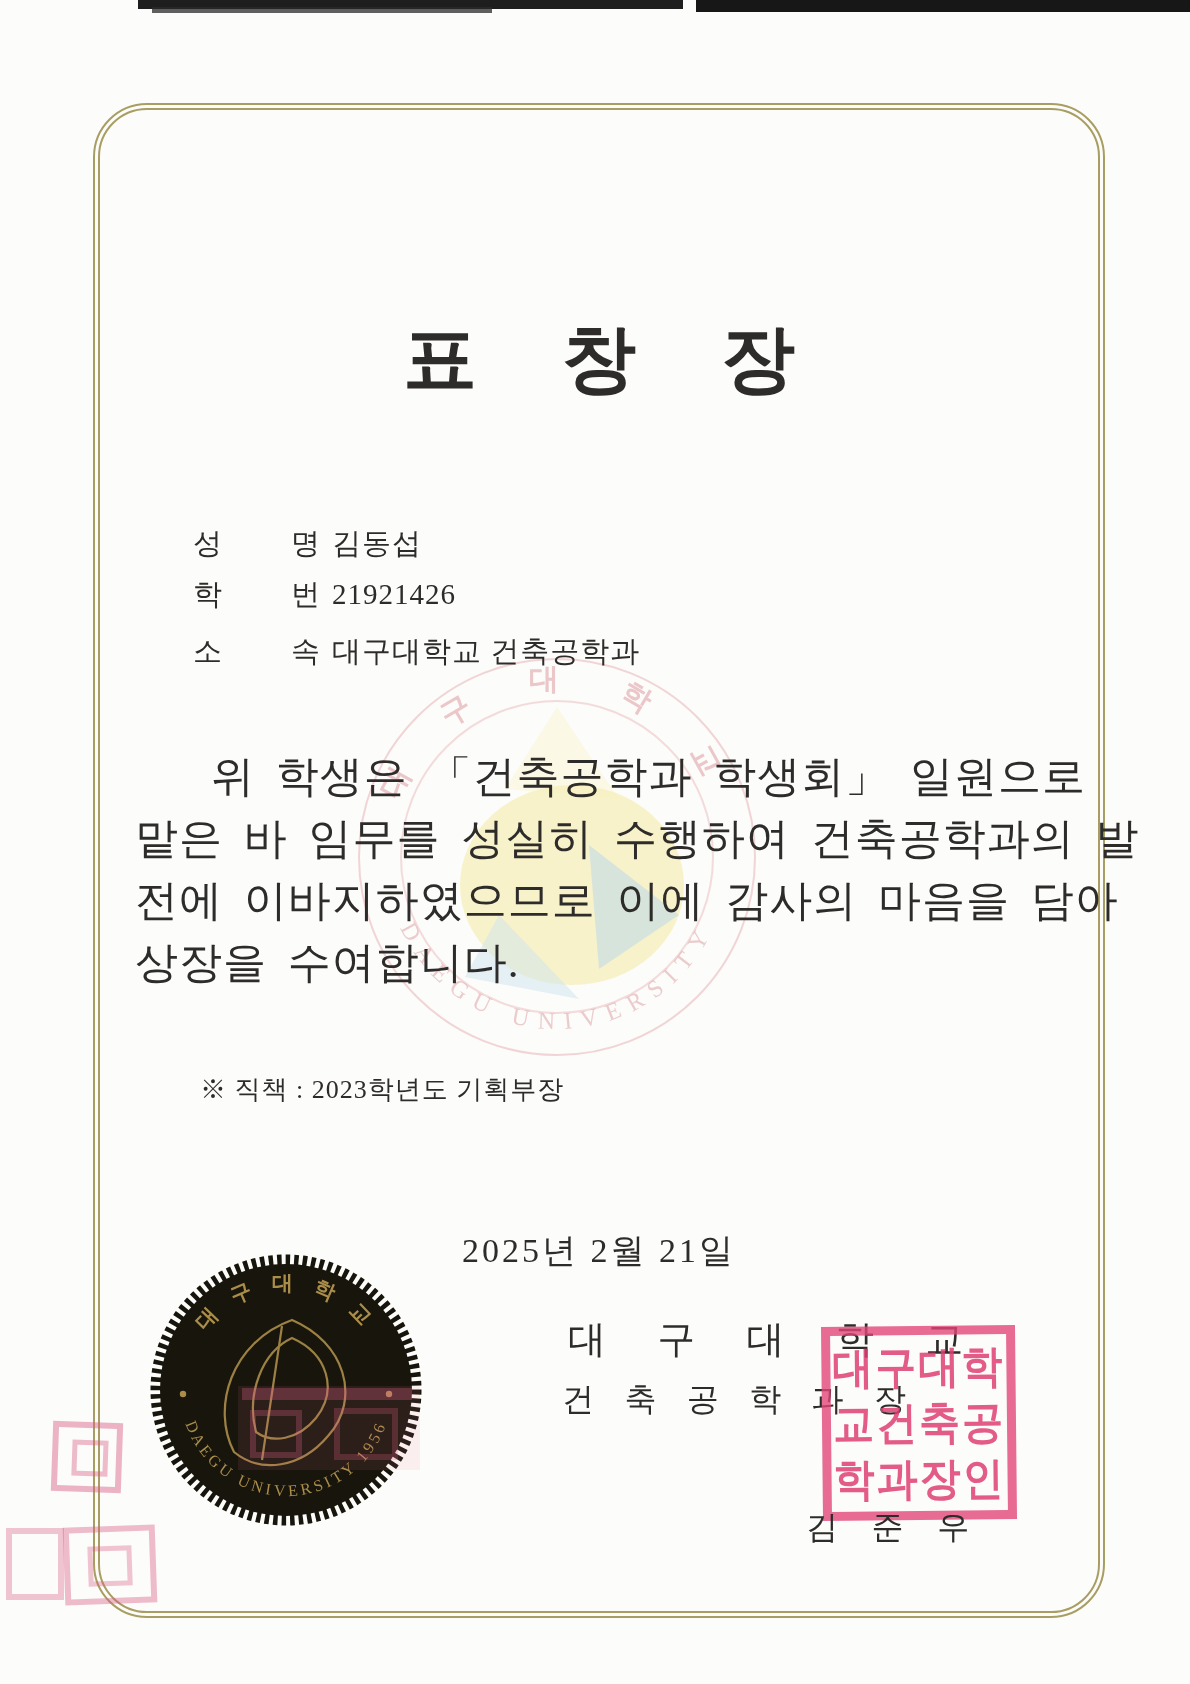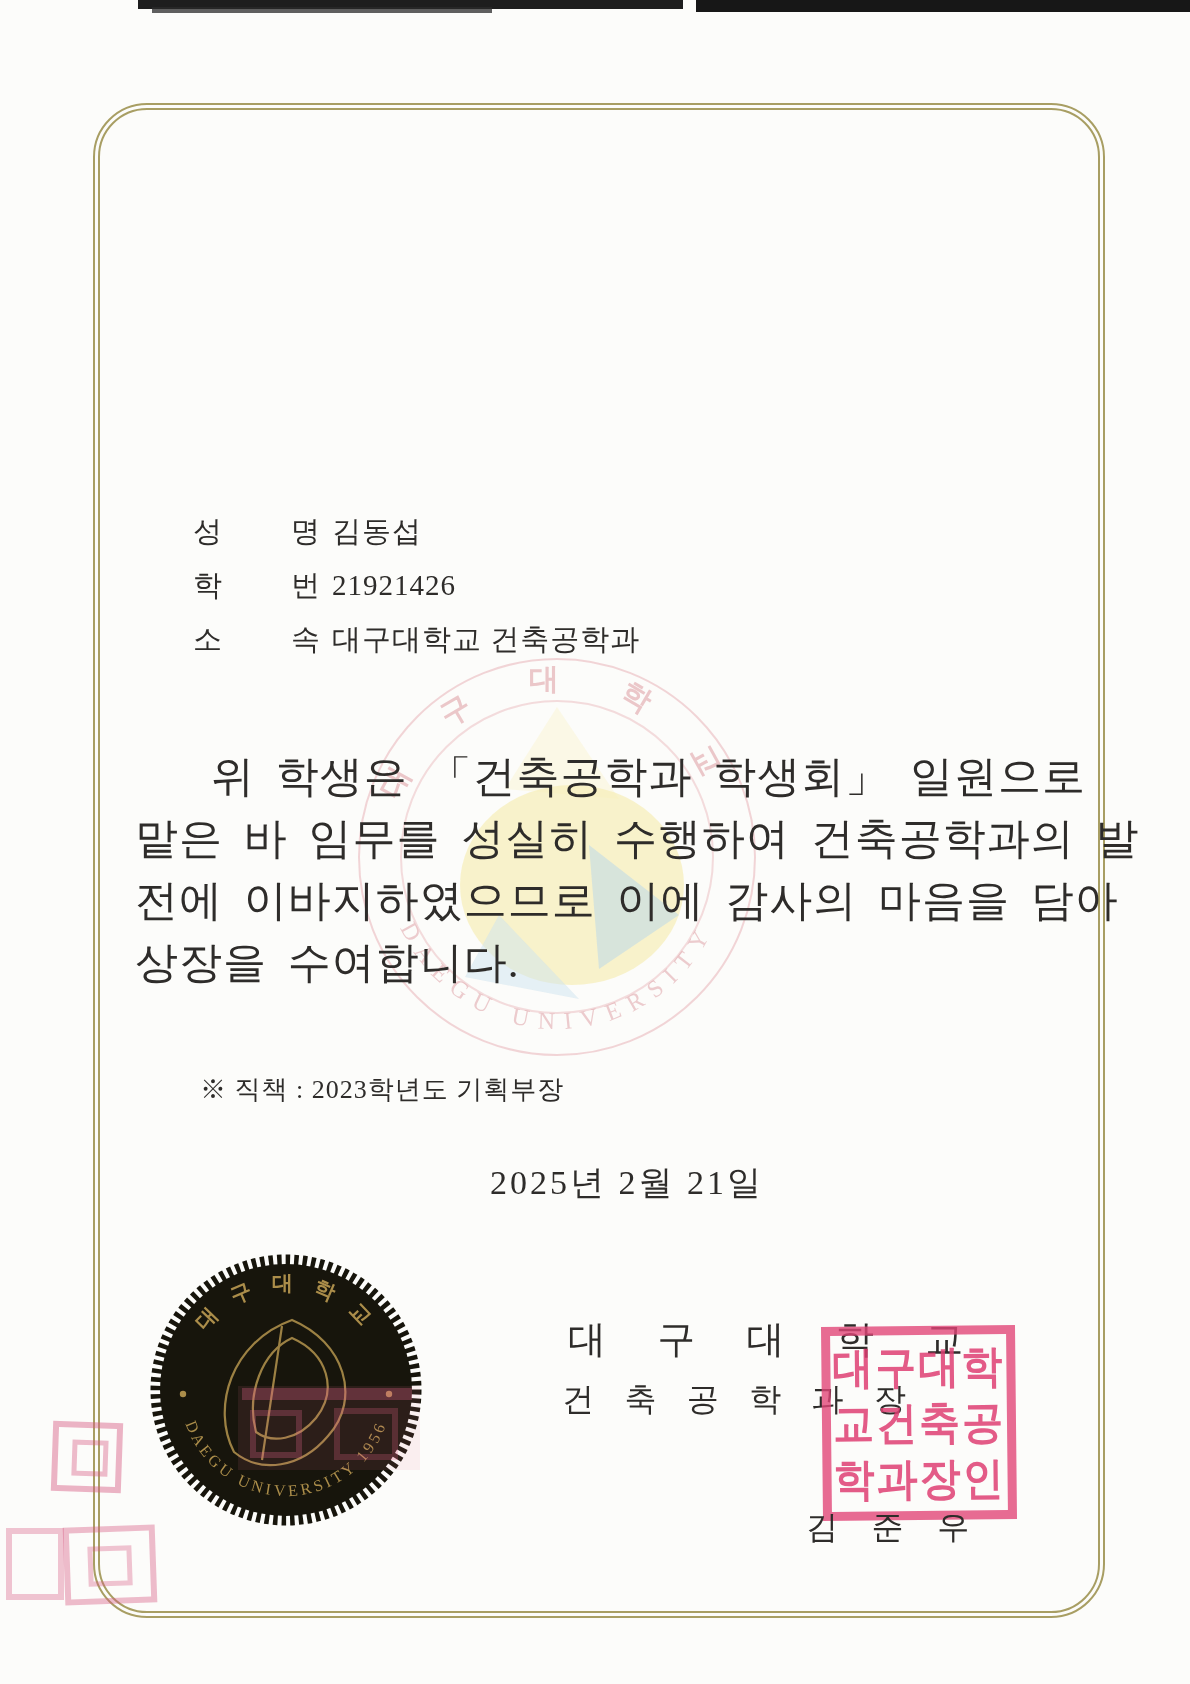--- a/index.html
+++ b/index.html
@@ -18,29 +18,29 @@
     border:7px double #a89e63;border-radius:54px;box-sizing:border-box;
   }
   .doc-number{position:absolute;left:148px;top:210px;font-size:25px;letter-spacing:1px;}
   .title{
     position:absolute;left:93px;top:310px;width:1012px;text-align:center;
     font-size:74px;font-weight:600;letter-spacing:.45em;text-indent:.45em;white-space:nowrap;
   }
   .fields{position:absolute;left:193px;top:512px;}
   .field-row{display:flex;align-items:baseline;height:54px;font-size:29px;}
   .field-label{display:flex;justify-content:space-between;width:127px;}
-  .field-value{margin-left:12px;letter-spacing:1px;white-space:nowrap;}
+  .field-value{margin-left:12px;letter-spacing:1px;white-space:nowrap;margin-top:12px;}
   .body{
     position:absolute;left:135px;top:746px;width:846px;z-index:2;
     font-size:43px;line-height:62px;letter-spacing:1px;word-spacing:9px;
   }
   .body .line{white-space:nowrap;}
   .body .indent{padding-left:76px;}
   .note{position:absolute;left:160px;top:1072px;font-size:26px;letter-spacing:1px;z-index:2;margin-left:40px;}
-  .date{position:absolute;left:93px;top:1160px;width:1012px;text-align:center;font-size:34px;letter-spacing:3px;z-index:2;padding-left:28px;}
+  .date{position:absolute;left:93px;top:1228px;width:1012px;text-align:center;font-size:34px;letter-spacing:3px;z-index:2;}
   .issuer1{position:absolute;left:568px;top:1314px;font-size:38px;letter-spacing:.55em;white-space:nowrap;z-index:2;}
   .issuer2{position:absolute;left:562px;top:1378px;font-size:32px;letter-spacing:.35em;white-space:nowrap;z-index:2;}
   .signer{position:absolute;left:806px;top:1506px;font-size:32px;letter-spacing:.4em;white-space:nowrap;z-index:6;}
   
   .red-stamp{
     position:absolute;left:822px;top:1326px;width:194px;height:194px;box-sizing:border-box;
     border:9px solid rgba(225,70,120,.8);z-index:5;transform:rotate(-.6deg);
     display:flex;flex-direction:column;justify-content:space-around;align-items:center;
     padding:4px 2px;
   }
@@ -89,20 +89,21 @@
       <textPath href="#wmTop" startOffset="50%" text-anchor="middle">대 구 대 학 교</textPath>
     </text>
     <text font-size="24" fill="rgba(223,163,168,0.55)" letter-spacing="10">
       <textPath href="#wmBot" startOffset="50%" text-anchor="middle">DAEGU UNIVERSITY</textPath>
     </text>
   </svg>
 
   <div class="frame"></div>
 
 
+  <div class="title">표 창 장</div>
 
   <div class="fields">
     <div class="field-row">
       <div class="field-label">
         <span>성</span>
         <span>명</span>
       </div>
       <div class="field-value">김동섭</div>
     </div>
     <div class="field-row">

